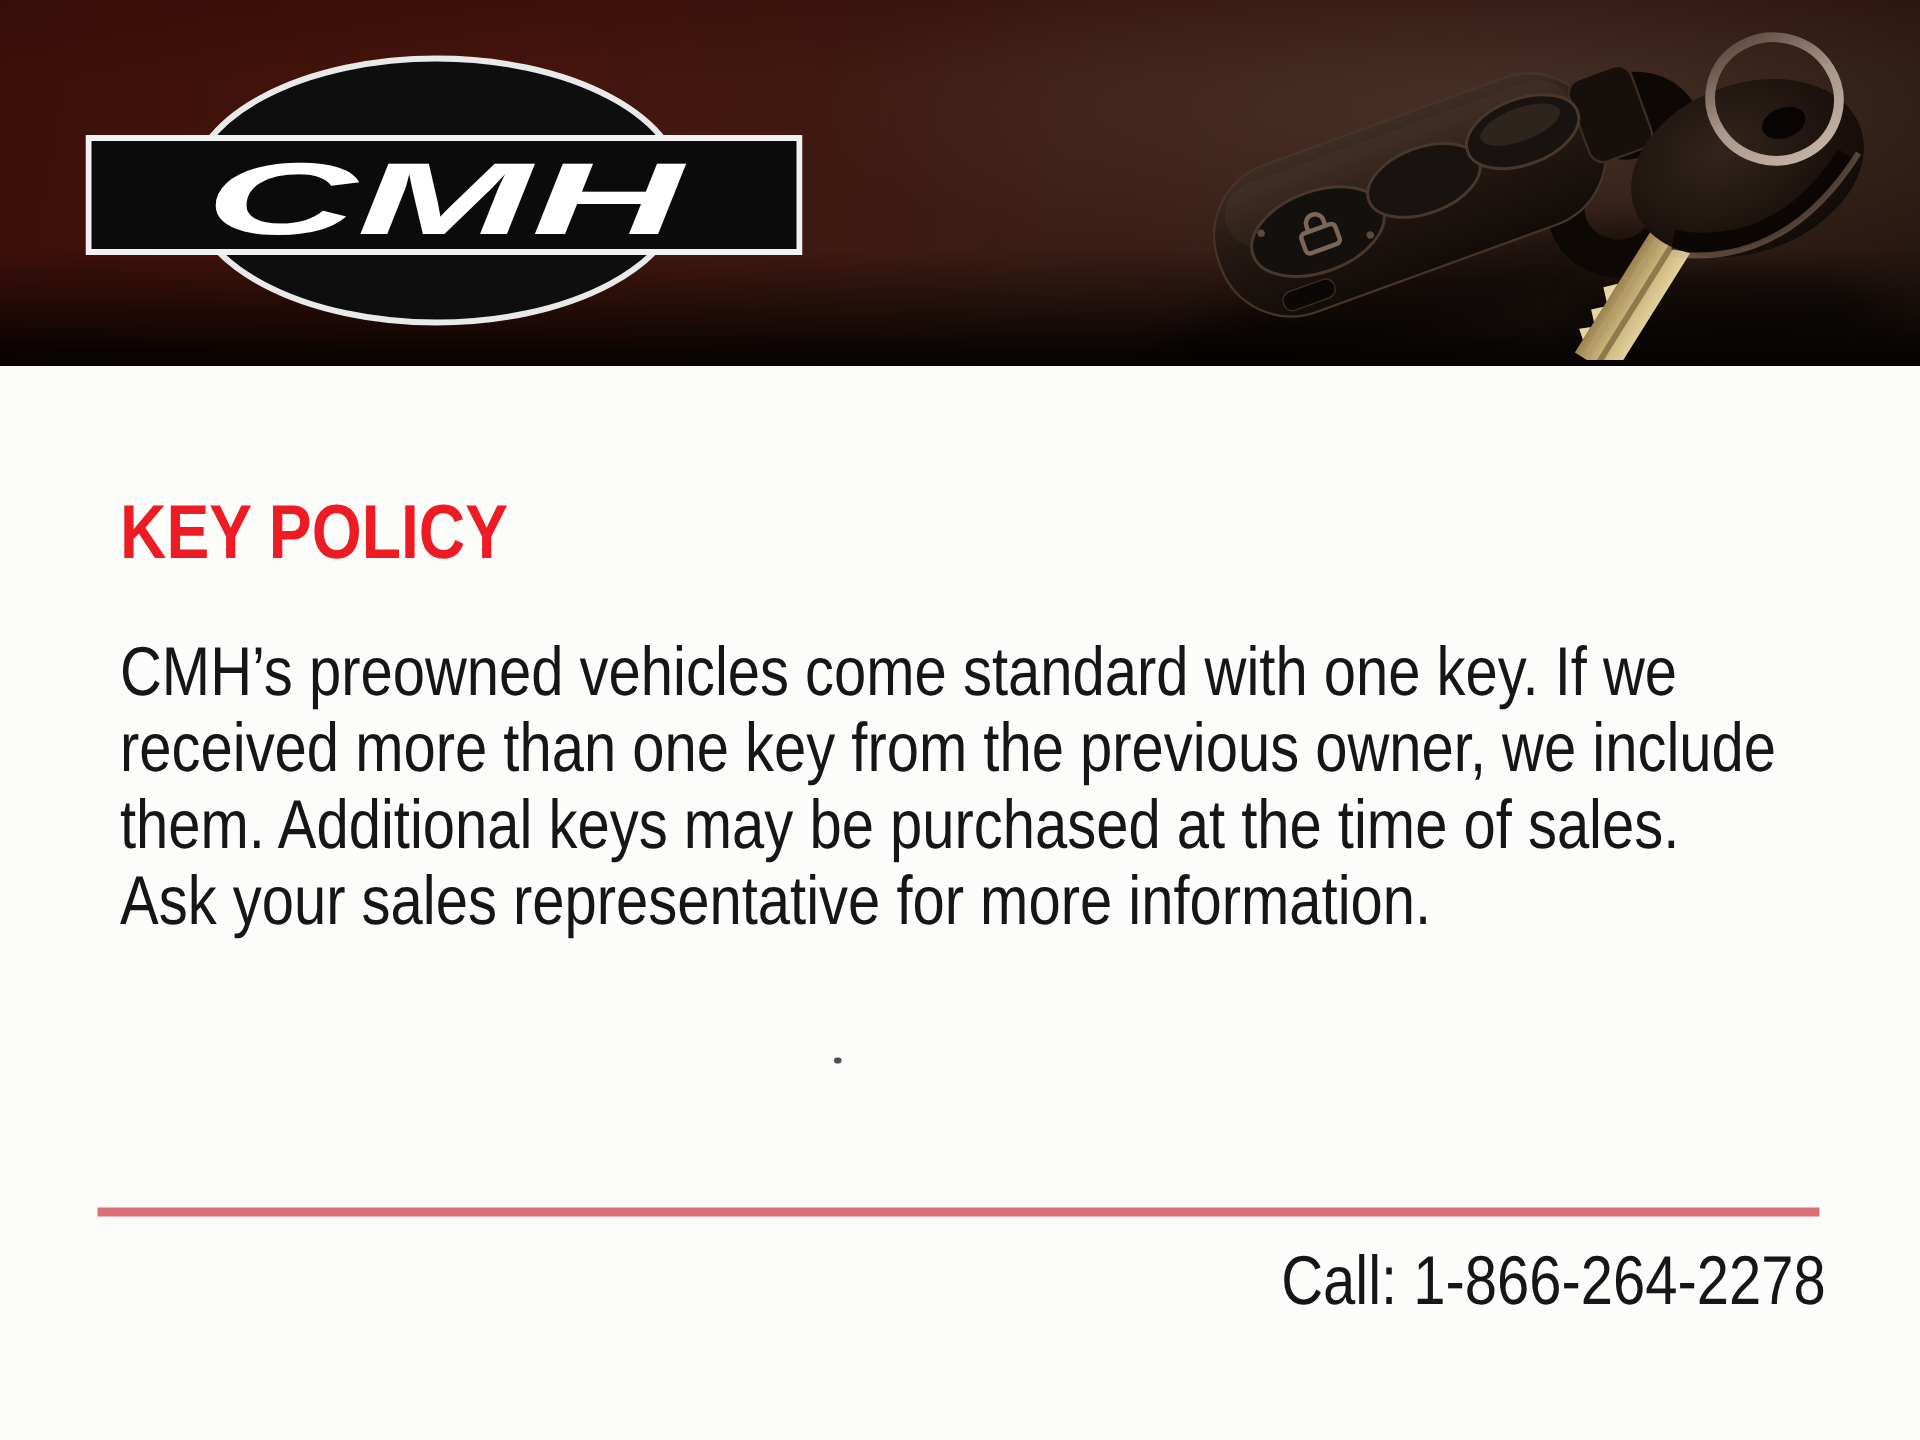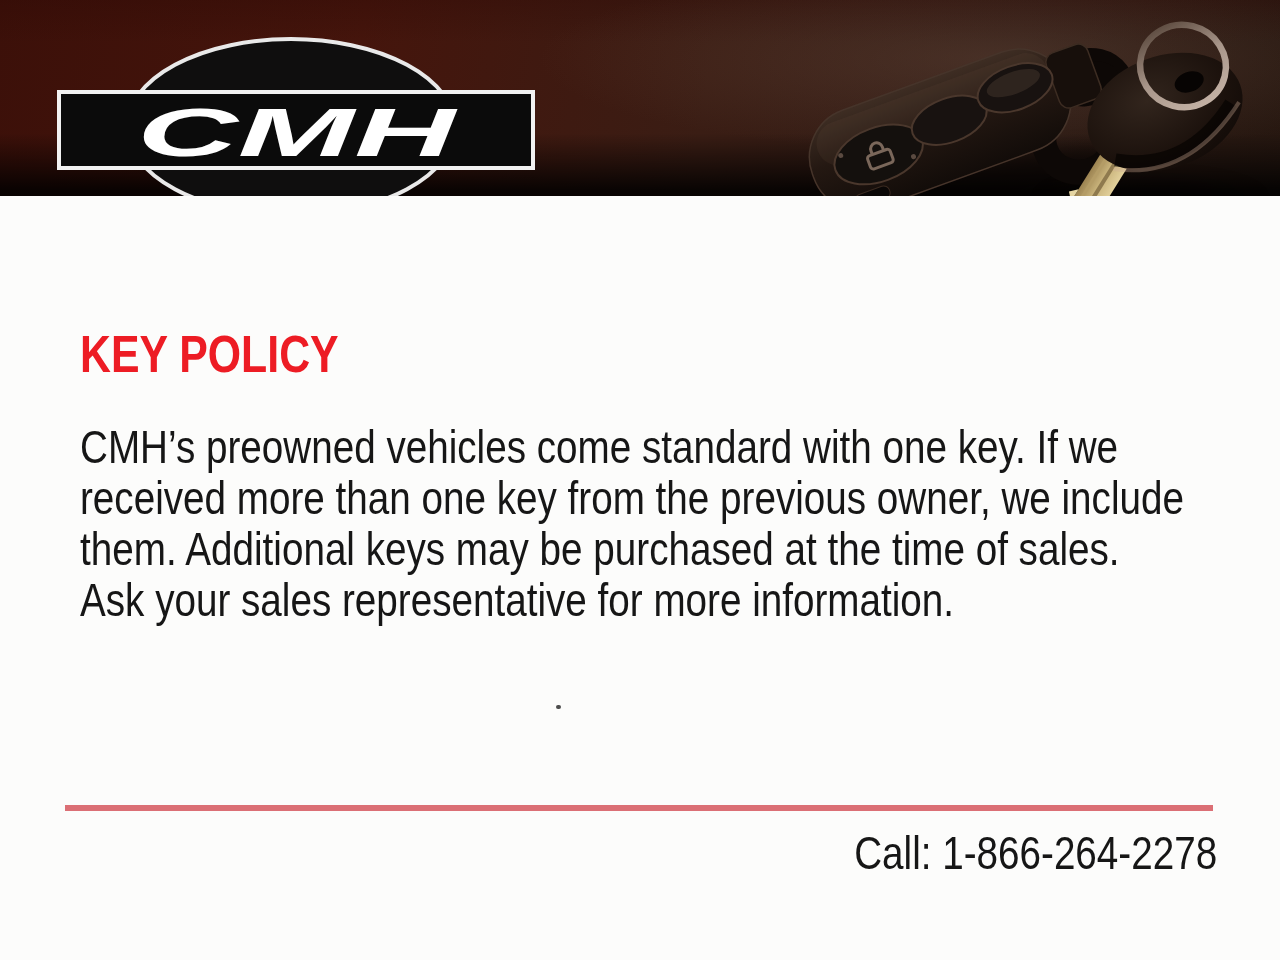--- a/index.html
+++ b/index.html
@@ -2,21 +2,21 @@
 <html><head>
 <meta charset="utf-8">
 <style>
   html,body{margin:0;padding:0;background:#e9e9e9;}
   .page{
     position:relative;width:1280px;height:960px;overflow:hidden;
     background:#fcfcfb;font-family:"Liberation Sans",sans-serif;
   }
   
   .banner{
-    position:absolute;left:0;top:0;width:1280px;height:196px;overflow:hidden;
+    position:absolute;left:0;top:0;width:1280px;height:244px;overflow:hidden;
     background:
       radial-gradient(58% 78% at 78% 30%, rgba(122,90,74,0.32), rgba(0,0,0,0) 62%),
       linear-gradient(to bottom, rgba(46,9,5,0.35) 0%, rgba(0,0,0,0) 22%, rgba(0,0,0,0) 68%, rgba(0,0,0,0.85) 97%),
       linear-gradient(100deg, #3c1009 0%, #45150c 28%, #3a1d14 55%, #2f1c15 78%, #261710 100%);
   }
   .keys-svg{position:absolute;left:0;top:0;width:1280px;height:240px;}
   .logo-svg{position:absolute;left:57px;top:36px;width:478px;height:182px;}
   .logo-text{
     font-family:"Liberation Sans",sans-serif;font-weight:bold;font-style:italic;
   }

